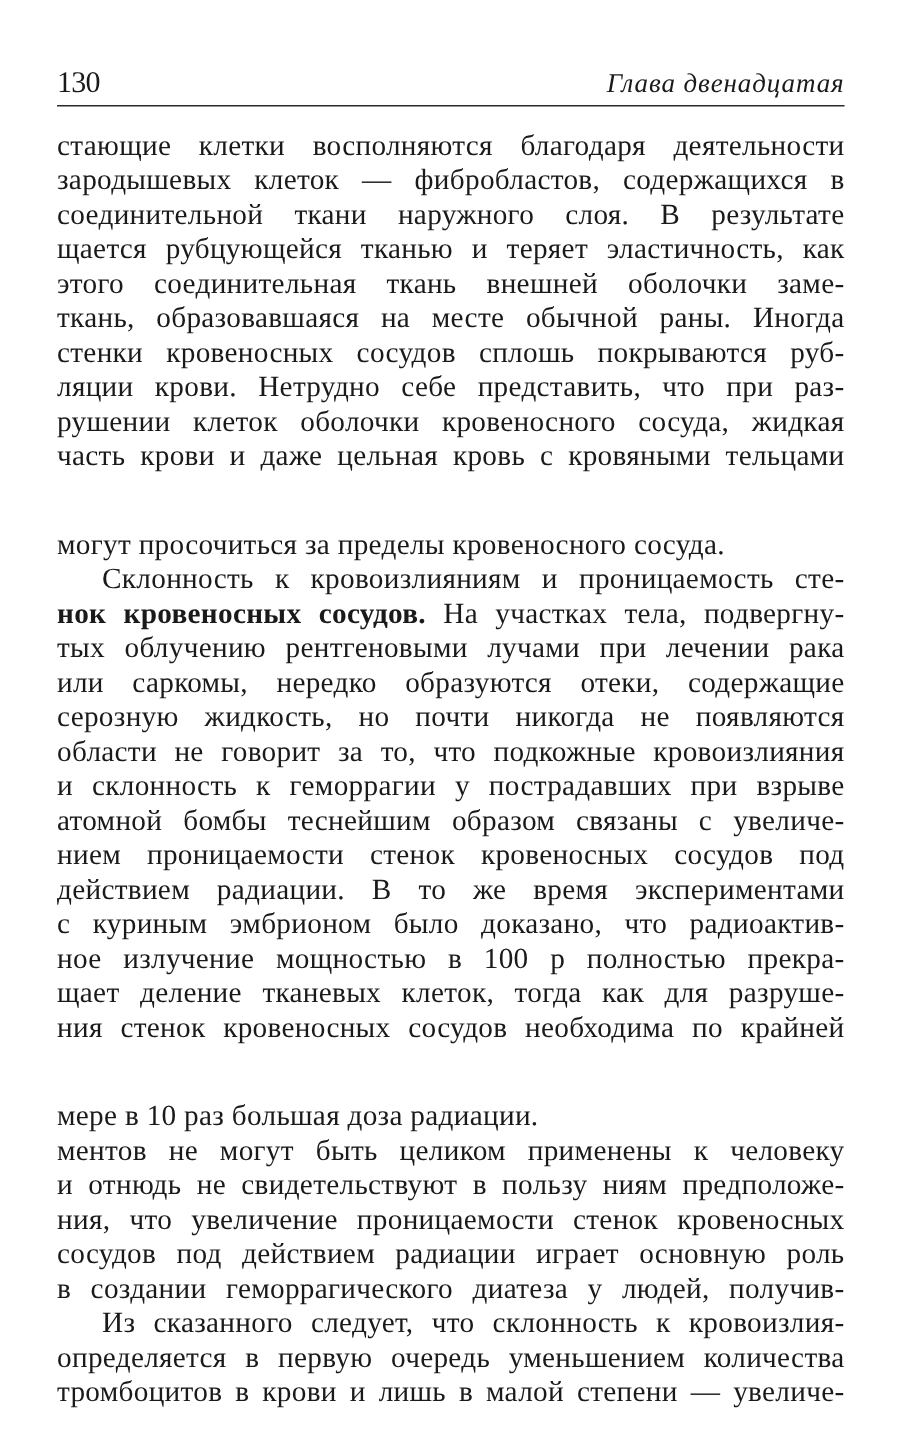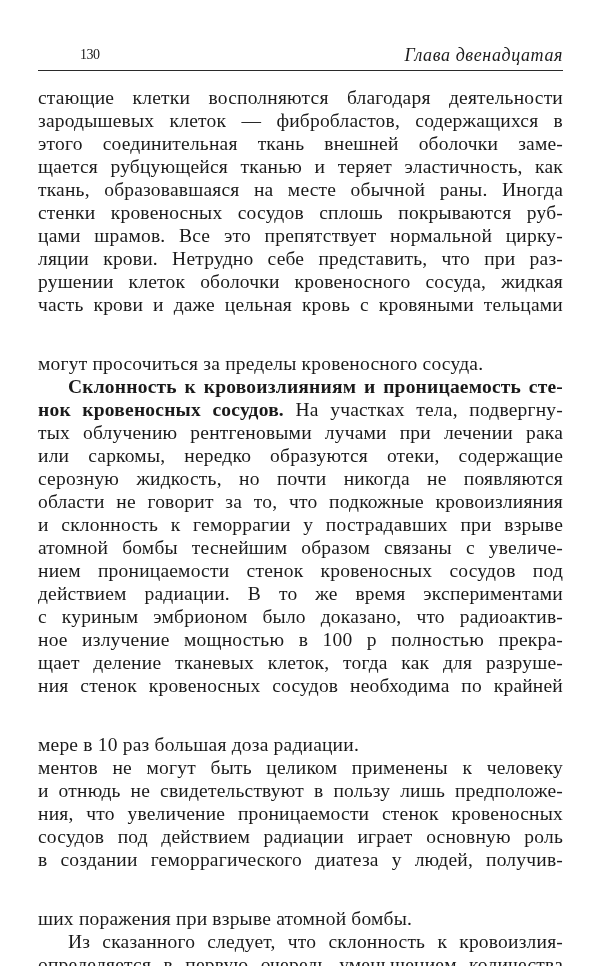--- a/index.html
+++ b/index.html
@@ -25,24 +25,23 @@
       position: absolute;
       left: 0;
       top: 44px;
       width: 525px;
       height: 24px;
     }
     .page-number {
       position: absolute;
       left: 0;
       top: 0;
-      font-size: 14px;
+      font-size: 20px;
       line-height: 22px;
       letter-spacing: -0.5px;
-      margin-left: 42px;
     }
     .chapter-title {
       position: absolute;
       left: 0;
       right: 0;
       top: 0;
       text-align: right;
       font-style: italic;
       font-size: 18px;
       line-height: 22px;
@@ -74,44 +73,44 @@
       height: 23px;
     }
     .line.last {
       text-align-last: left;
       margin-top: 36px;
     }
     .line.indent {
       padding-left: 30px;
     }
     .bold {
-      font-weight: bold;
+      font-weight: normal;
     }
   </style>
 </head>
 <body>
 
 <div class="page">
 
   <div class="running-head">
     <span class="page-number">130</span>
     <span class="chapter-title">Глава двенадцатая</span>
   </div>
   <div class="head-rule"></div>
 
   <div class="body-text">
 
     <div>
       <span class="line">стающие клетки восполняются благодаря деятельности</span>
       <span class="line">зародышевых клеток — фибробластов, содержащихся в</span>
+      <span class="line">соединительной ткани наружного слоя. В результате</span>
+      <span class="line">щается рубцующейся тканью и теряет эластичность, как</span>
       <span class="line">этого соединительная ткань внешней оболочки заме-</span>
-      <span class="line">щается рубцующейся тканью и теряет эластичность, как</span>
       <span class="line">ткань, образовавшаяся на месте обычной раны. Иногда</span>
       <span class="line">стенки кровеносных сосудов сплошь покрываются руб-</span>
-      <span class="line">цами шрамов. Все это препятствует нормальной цирку-</span>
       <span class="line">ляции крови. Нетрудно себе представить, что при раз-</span>
       <span class="line">рушении клеток оболочки кровеносного сосуда, жидкая</span>
       <span class="line">часть крови и даже цельная кровь с кровяными тельцами</span>
       <span class="line last">могут просочиться за пределы кровеносного сосуда.</span>
     </div>
 
     <div>
       <span class="line indent bold">Склонность к кровоизлияниям и проницаемость сте-</span>
       <span class="line"><b>нок кровеносных сосудов.</b><span> На участках тела, подвергну-</span></span>
       <span class="line">тых облучению рентгеновыми лучами при лечении рака</span>
@@ -124,25 +123,24 @@
       <span class="line">действием радиации. В то же время экспериментами</span>
       <span class="line">с куриным эмбрионом было доказано, что радиоактив-</span>
       <span class="line">ное излучение мощностью в 100 р полностью прекра-</span>
       <span class="line">щает деление тканевых клеток, тогда как для разруше-</span>
       <span class="line">ния стенок кровеносных сосудов необходима по крайней</span>
       <span class="line last">мере в 10 раз большая доза радиации.</span>
     </div>
 
     <div>
       <span class="line">ментов не могут быть целиком применены к человеку</span>
-      <span class="line">и отнюдь не свидетельствуют в пользу лишь предположе-</span>
+      <span class="line">и отнюдь не свидетельствуют в пользу ниям предположе-</span>
       <span class="line">ния, что увеличение проницаемости стенок кровеносных</span>
       <span class="line">сосудов под действием радиации играет основную роль</span>
       <span class="line">в создании геморрагического диатеза у людей, получив-</span>
-      <span class="line last">ших поражения при взрыве атомной бомбы.</span>
     </div>
 
     <div>
       <span class="line indent">Из сказанного следует, что склонность к кровоизлия-</span>
       <span class="line">определяется в первую очередь уменьшением количества</span>
       <span class="line">тромбоцитов в крови и лишь в малой степени — увеличе-</span>
 
     </div>
 
   </div>

